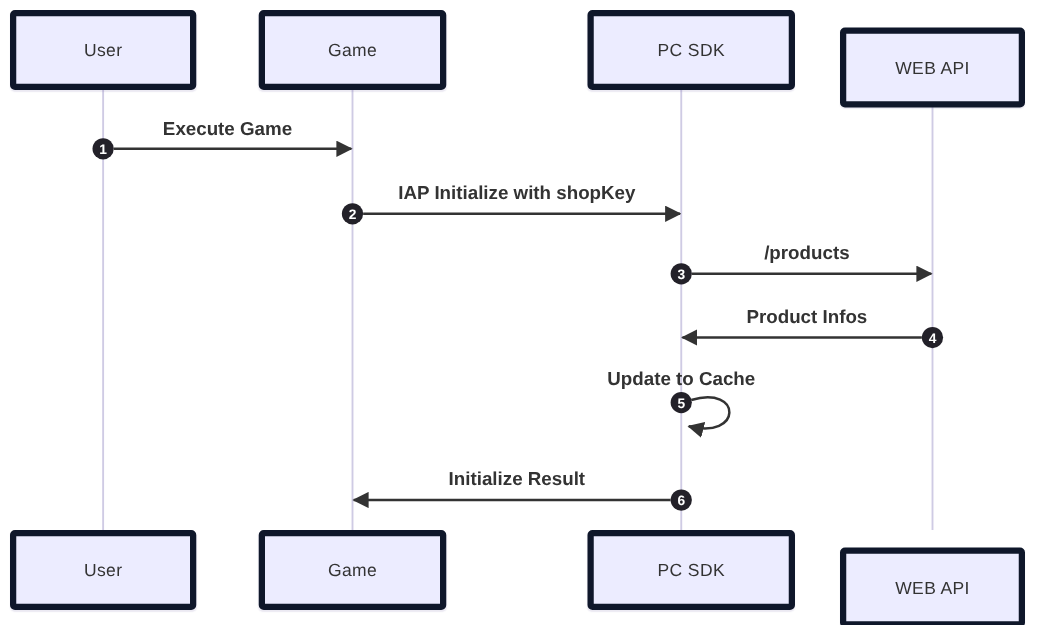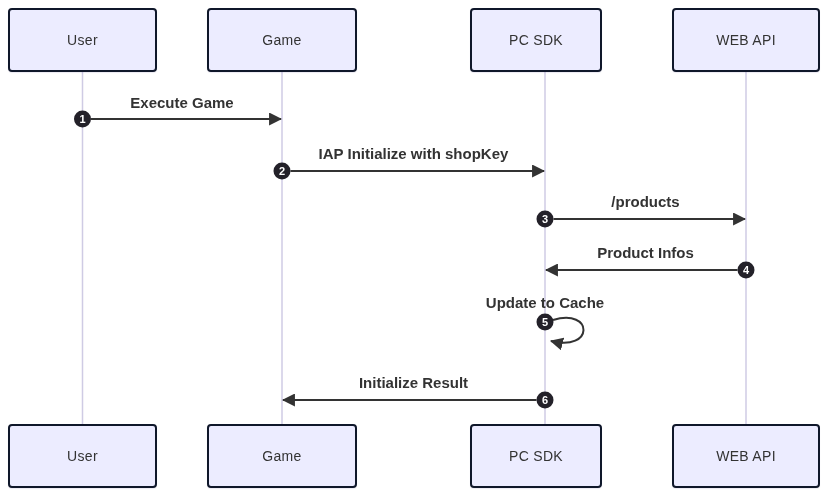--- a/index.html
+++ b/index.html
@@ -19,36 +19,36 @@
     position: absolute;
     left: 0;
     top: 0;
     width: 833px;
     height: 500px;
   }
   .actor-box {
     position: absolute;
     box-sizing: border-box;
     background: #ECECFF;
-    border: 2px solid #0f172a;
+    border: 5px solid #0f172a;
     border-radius: 4px;
     display: flex;
     align-items: center;
     justify-content: center;
     font-size: 14px;
     color: #333333;
     letter-spacing: 0.3px;
     box-shadow: 0 1px 1px rgba(120,110,170,0.15);
   }
   .actor-box.top    { top: 8px;   height: 64px; }
   .actor-box.bottom { top: 424px; height: 64px; }
   .pos-user    { left: 8px;   width: 149px; }
   .pos-game    { left: 207px; width: 150px; text-align: center; }
-  .pos-pcsdk   { left: 470px; width: 132px; }
-  .pos-webapi  { left: 672px; width: 148px; }
+  .pos-pcsdk   { left: 470px; width: 166px; }
+  .pos-webapi  { left: 672px; width: 148px; margin-top: 14px; }
 
   .lifeline {
     stroke: #CFCBE4;
     stroke-width: 1.5;
   }
   .msg-line {
     stroke: #333333;
     stroke-width: 2;
     fill: none;
   }

